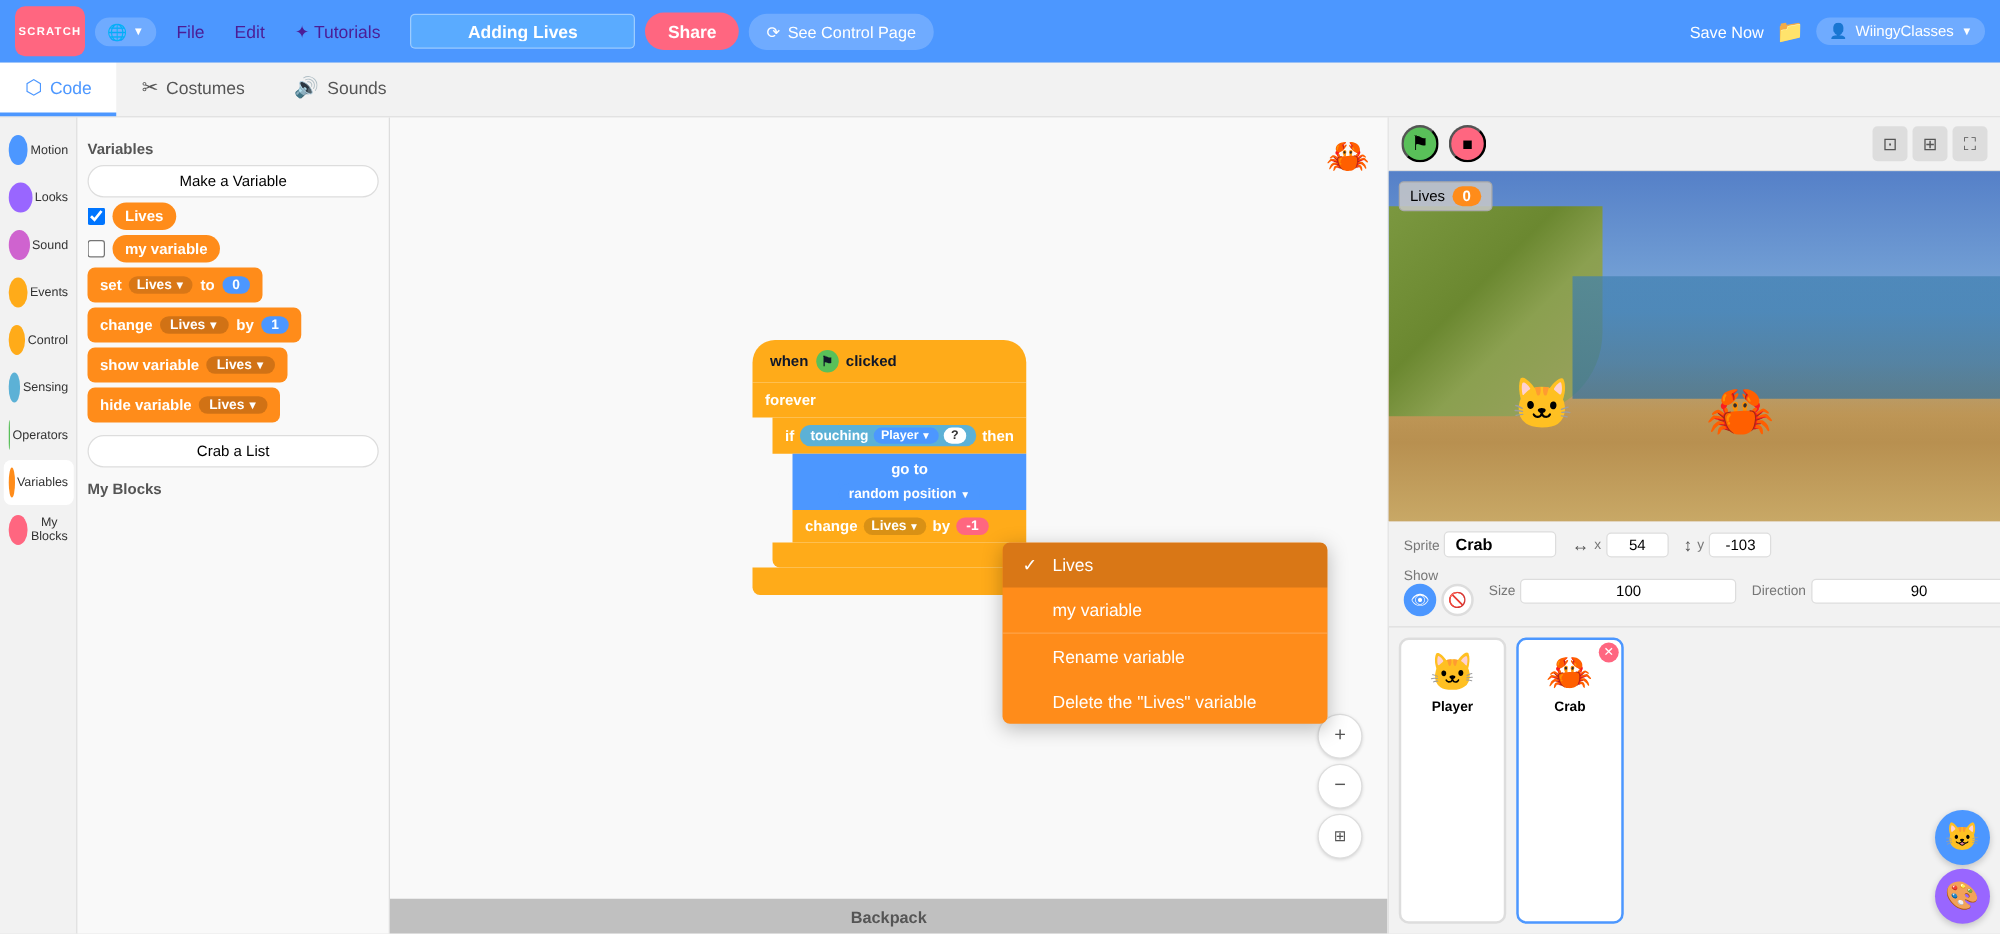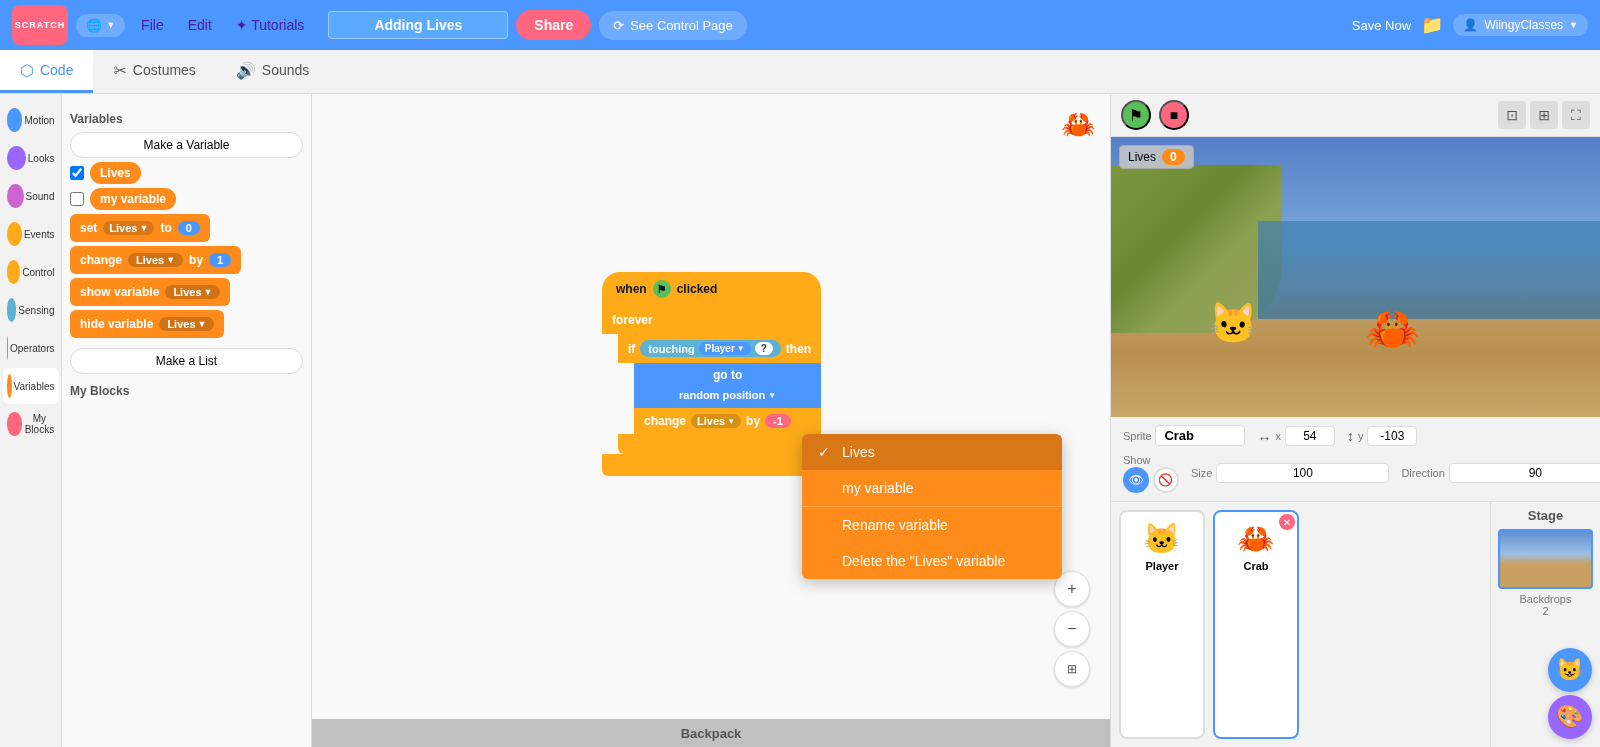--- a/index.html
+++ b/index.html
@@ -566,21 +566,21 @@
     <div class="block-row">
       <div class="orange-block" style="gap:6px;">
         <span>hide variable</span>
         <span class="dark-pill">
           <span>Lives</span>
             <span class="small-chevron">▼</span>
         </span>
       </div>
     </div>
 
-    <button class="make-list-btn" style="margin-top:10px;">Make a List</button>
+    <button class="make-list-btn" style="margin-top:10px;">Crab a List</button>
 
     <div class="blocks-section-title" style="margin-top:10px;">My Blocks</div>
   </div>
 
   <div class="script-area">
     <div class="script-canvas">
 
       <div style="position:absolute;top:14px;right:14px;font-size:28px;">🦀</div>
 
       <div style="position:absolute;top:130px;left:290px;">
@@ -751,27 +751,19 @@
           <span class="sprite-name">Player</span>
         </div>
 
         <div class="sprite-thumb active">
           <div class="sprite-img">🦀</div>
           <span class="sprite-name">Crab</span>
           <div class="delete-badge">✕</div>
         </div>
       </div>
 
-      <div class="stage-right-panel">
-        <div class="stage-panel-title">Stage</div>
-        <div class="stage-thumb"></div>
-        <div class="backdrop-info">
-          <span>Backdrops</span><br>
-          <span>2</span>
-        </div>
-      </div>
 
       <div class="add-sprite-circle">😺</div>
       <div class="add-backdrop-circle">🎨</div>
     </div>
   </div>
 
 </div>
 
 </body></html>

